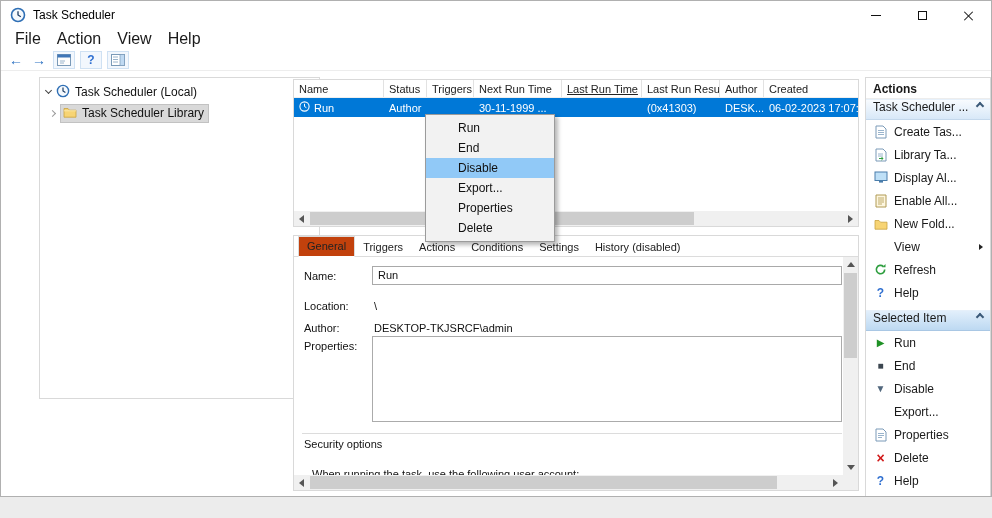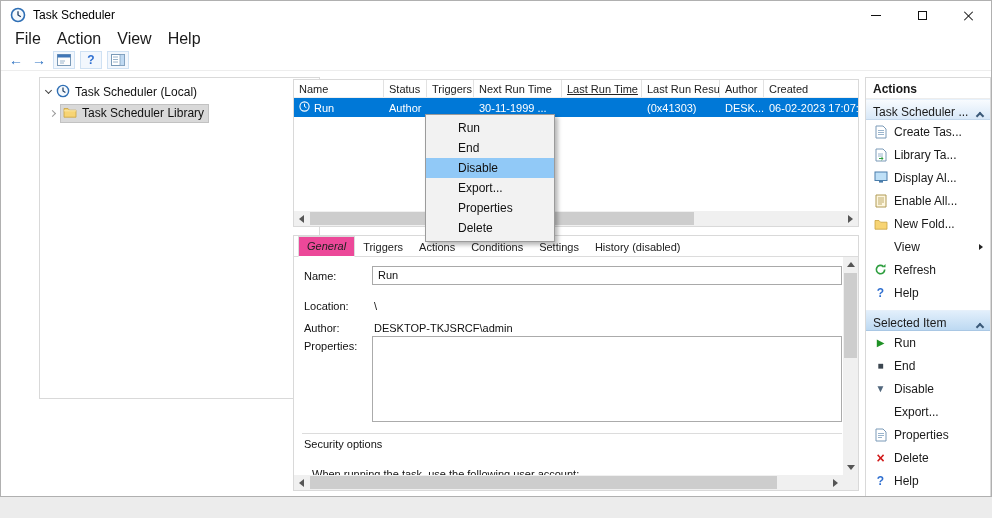--- a/index.html
+++ b/index.html
@@ -84,35 +84,35 @@
     background: #f2f2f2; border: 1px solid #9b9b9b; box-shadow: 3px 3px 4px rgba(0,0,0,0.28);
     padding: 3px 0; font-size: 12px; color: #111;
   }
   .cm-item { height: 20px; line-height: 20px; padding-left: 32px; }
   .cm-item.hl { background: #91c9f7; }
 
   
   .details { position: absolute; left: 292px; top: 164px; width: 566px; height: 256px; font-size: 11px; color: #111; overflow: hidden; }
   .tabbar { display: flex; height: 21px; align-items: flex-end; padding-left: 4px; border-bottom: 1px solid #dcdcdc; }
   .tab { padding: 3px 8px 4px; margin-bottom: -1px; font-size: 11px; color: #222; }
-  .tab.active { border: 1px solid #dcdcdc; border-bottom: 1px solid #fff; background: #ec4899; font-style: italic; }
+  .tab.active { border: 1px solid #dcdcdc; border-bottom: 1px solid #fff; background: #c2410c; }
   .dlabel { position: absolute; left: 10px; }
   .dvalue { position: absolute; }
   .field {
     position: absolute; left: 78px; width: 470px; height: 19px;
     border: 1px solid #a9a9a9; background: #fff; padding: 2px 5px; font-size: 11px;
   }
   .textarea { position: absolute; left: 78px; top: 100px; width: 470px; height: 86px; border: 1px solid #ababab; background: #fff; }
   .divider { position: absolute; left: 8px; width: 540px; top: 197px; border-top: 1px solid #dcdcdc; }
 
   
   .actions-panel { position: absolute; left: 864px; top: 6px; width: 126px; height: 420px; font-size: 12px; color: #1a1a1a; overflow: hidden; }
   .actions-title { height: 21px; padding: 4px 7px 0; font-weight: bold; font-size: 12px; border-bottom: 1px solid #ededed; }
   .group-header {
-    height: 21px; display: flex; align-items: flex-end; padding: 0 7px;
+    height: 21px; display: flex; align-items: flex-start; padding: 0 7px;
     background: linear-gradient(#f8fbfe, #d8e8f8); border-top: 1px solid #e6f0fa; border-bottom: 1px solid #c4d8ec;
     white-space: nowrap; overflow: hidden;
   }
   .group-header.selected { background: linear-gradient(#e2effb, #bdd9f2); border-bottom: 1px solid #a9c7e4; }
   .gh-label { overflow: hidden; text-overflow: ellipsis; }
   .chev-up { width: 6px; height: 6px; border-left: 2px solid #3b5a79; border-top: 2px solid #3b5a79; transform: rotate(45deg); margin-left: auto; margin-top: 3px; flex: 0 0 auto; }
   .action-item { height: 23px; display: flex; align-items: center; gap: 6px; padding-left: 7px; white-space: nowrap; overflow: hidden; }
   .ai-icon { width: 15px; height: 15px; display: inline-flex; align-items: center; justify-content: center; flex: 0 0 auto; font-size: 11px; }
   .group-gap { height: 6px; }
   .ico-run { color: #1f9125; font-size: 10px; }

